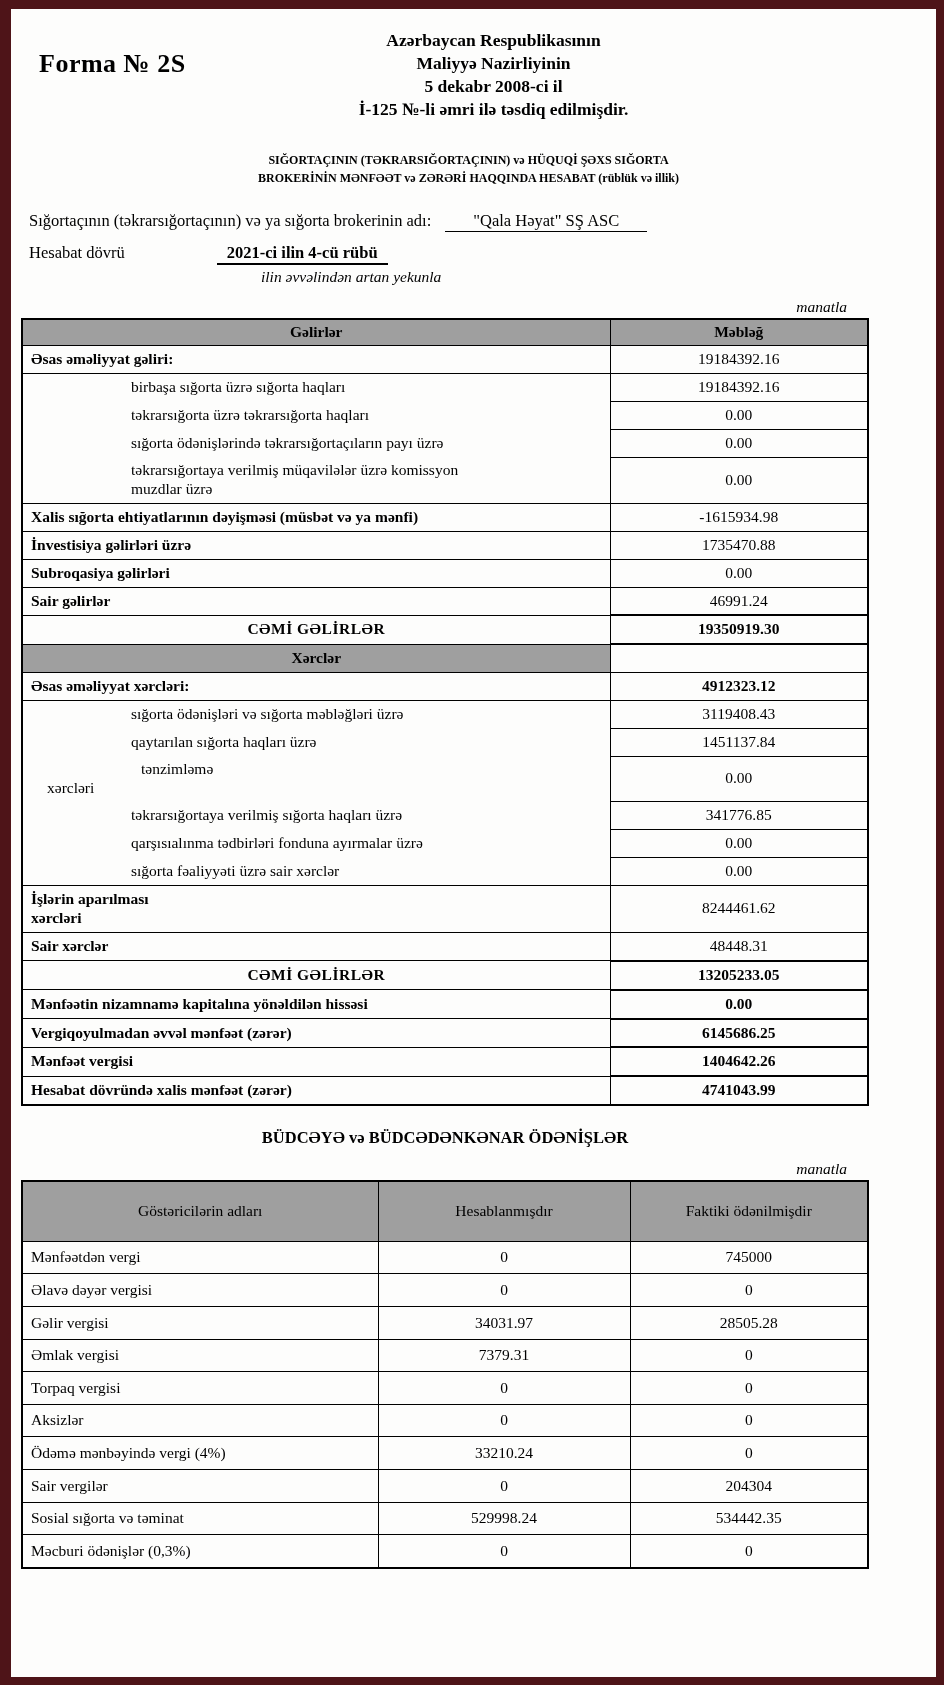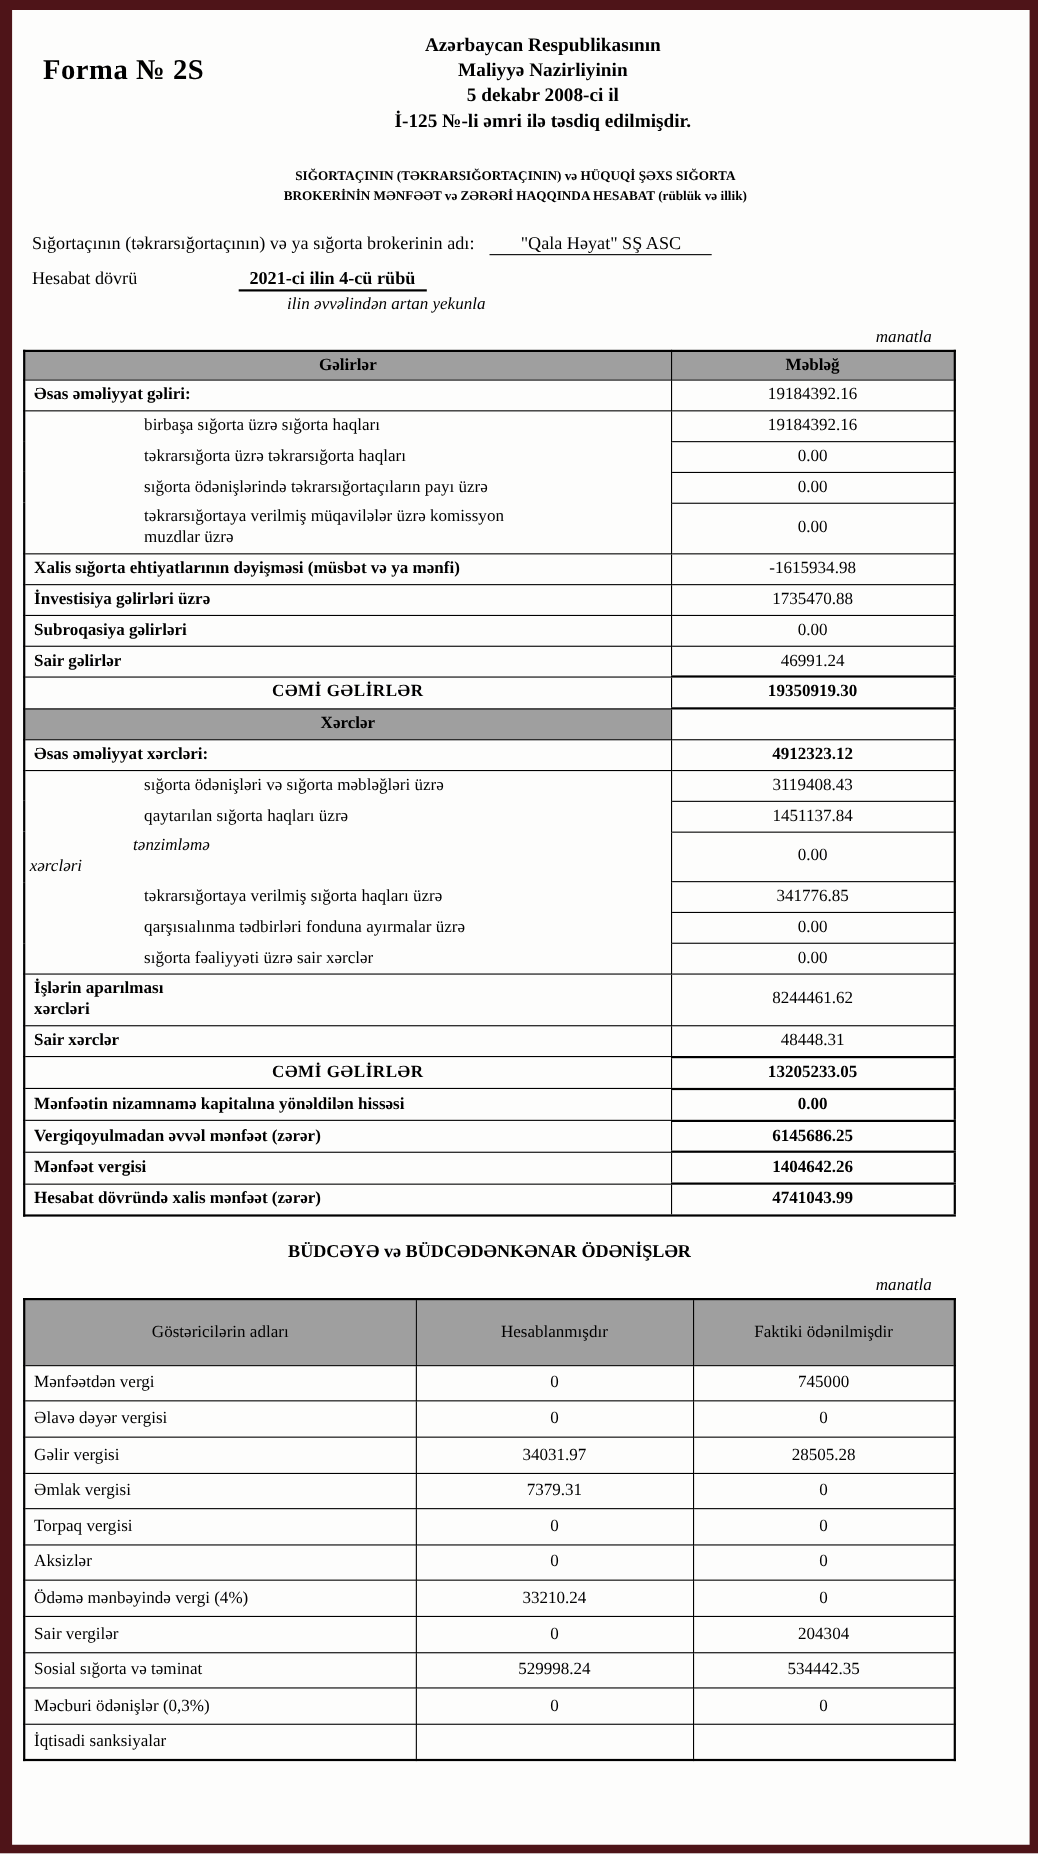--- a/index.html
+++ b/index.html
@@ -59,21 +59,21 @@
     line-height: 1.22;
   }
   .main td.label {
     border-left: 1px solid #000; border-right: 1px solid #000;
     white-space: pre-line;
   }
   .main td.value { border: 1px solid #000; text-align: center; }
   .main tr:not(.sub):not(.hang) td.label { border-top: 1px solid #000; border-bottom: 1px solid #000; }
   .main tr.sub td.label, .main tr.hang td.label { border-top: none; border-bottom: none; }
   .main tr.sub td.label { padding-left: 108px; }
-  .main tr.hang td.label { padding-left: 4px; text-indent: 94px; font-style: italic; }
+  .main tr.hang td.label { padding-left: 24px; text-indent: 94px; }
   .main .b { font-weight: bold; }
   .main tr.head td {
     background: #9f9f9f; font-weight: bold; text-align: center;
     border: 1px solid #000; padding: 3px 6px;
   }
   .main tr.total td { border-top: 2px solid #000; border-bottom: 2px solid #000; font-weight: bold; margin-top: 28px; }
   .main tr.total td.label { text-align: center; letter-spacing: 0.5px; }
   .main tr.thick td { border-top: 2px solid #000; border-bottom: 2px solid #000; }
   .main tr.section td.label { background: #9f9f9f; font-weight: bold; text-align: center; border-top: 2px solid #000; border-bottom: 1px solid #000; }
   .main tr.section td.value { border-top: 2px solid #000; }
@@ -296,22 +296,17 @@
           <tr class="brow">
             <td class="bname">Sosial sığorta və təminat</td>
             <td class="bval">529998.24</td>
             <td class="bval">534442.35</td>
           </tr>
           <tr class="brow">
             <td class="bname">Məcburi ödənişlər (0,3%)</td>
             <td class="bval">0</td>
             <td class="bval">0</td>
           </tr>
-          <tr class="brow">
-            <td class="bname">İqtisadi sanksiyalar</td>
-            <td class="bval"></td>
-            <td class="bval"></td>
-          </tr>
         </tbody>
     </table>
   </div>
 
 </div>
 
 </body></html>

